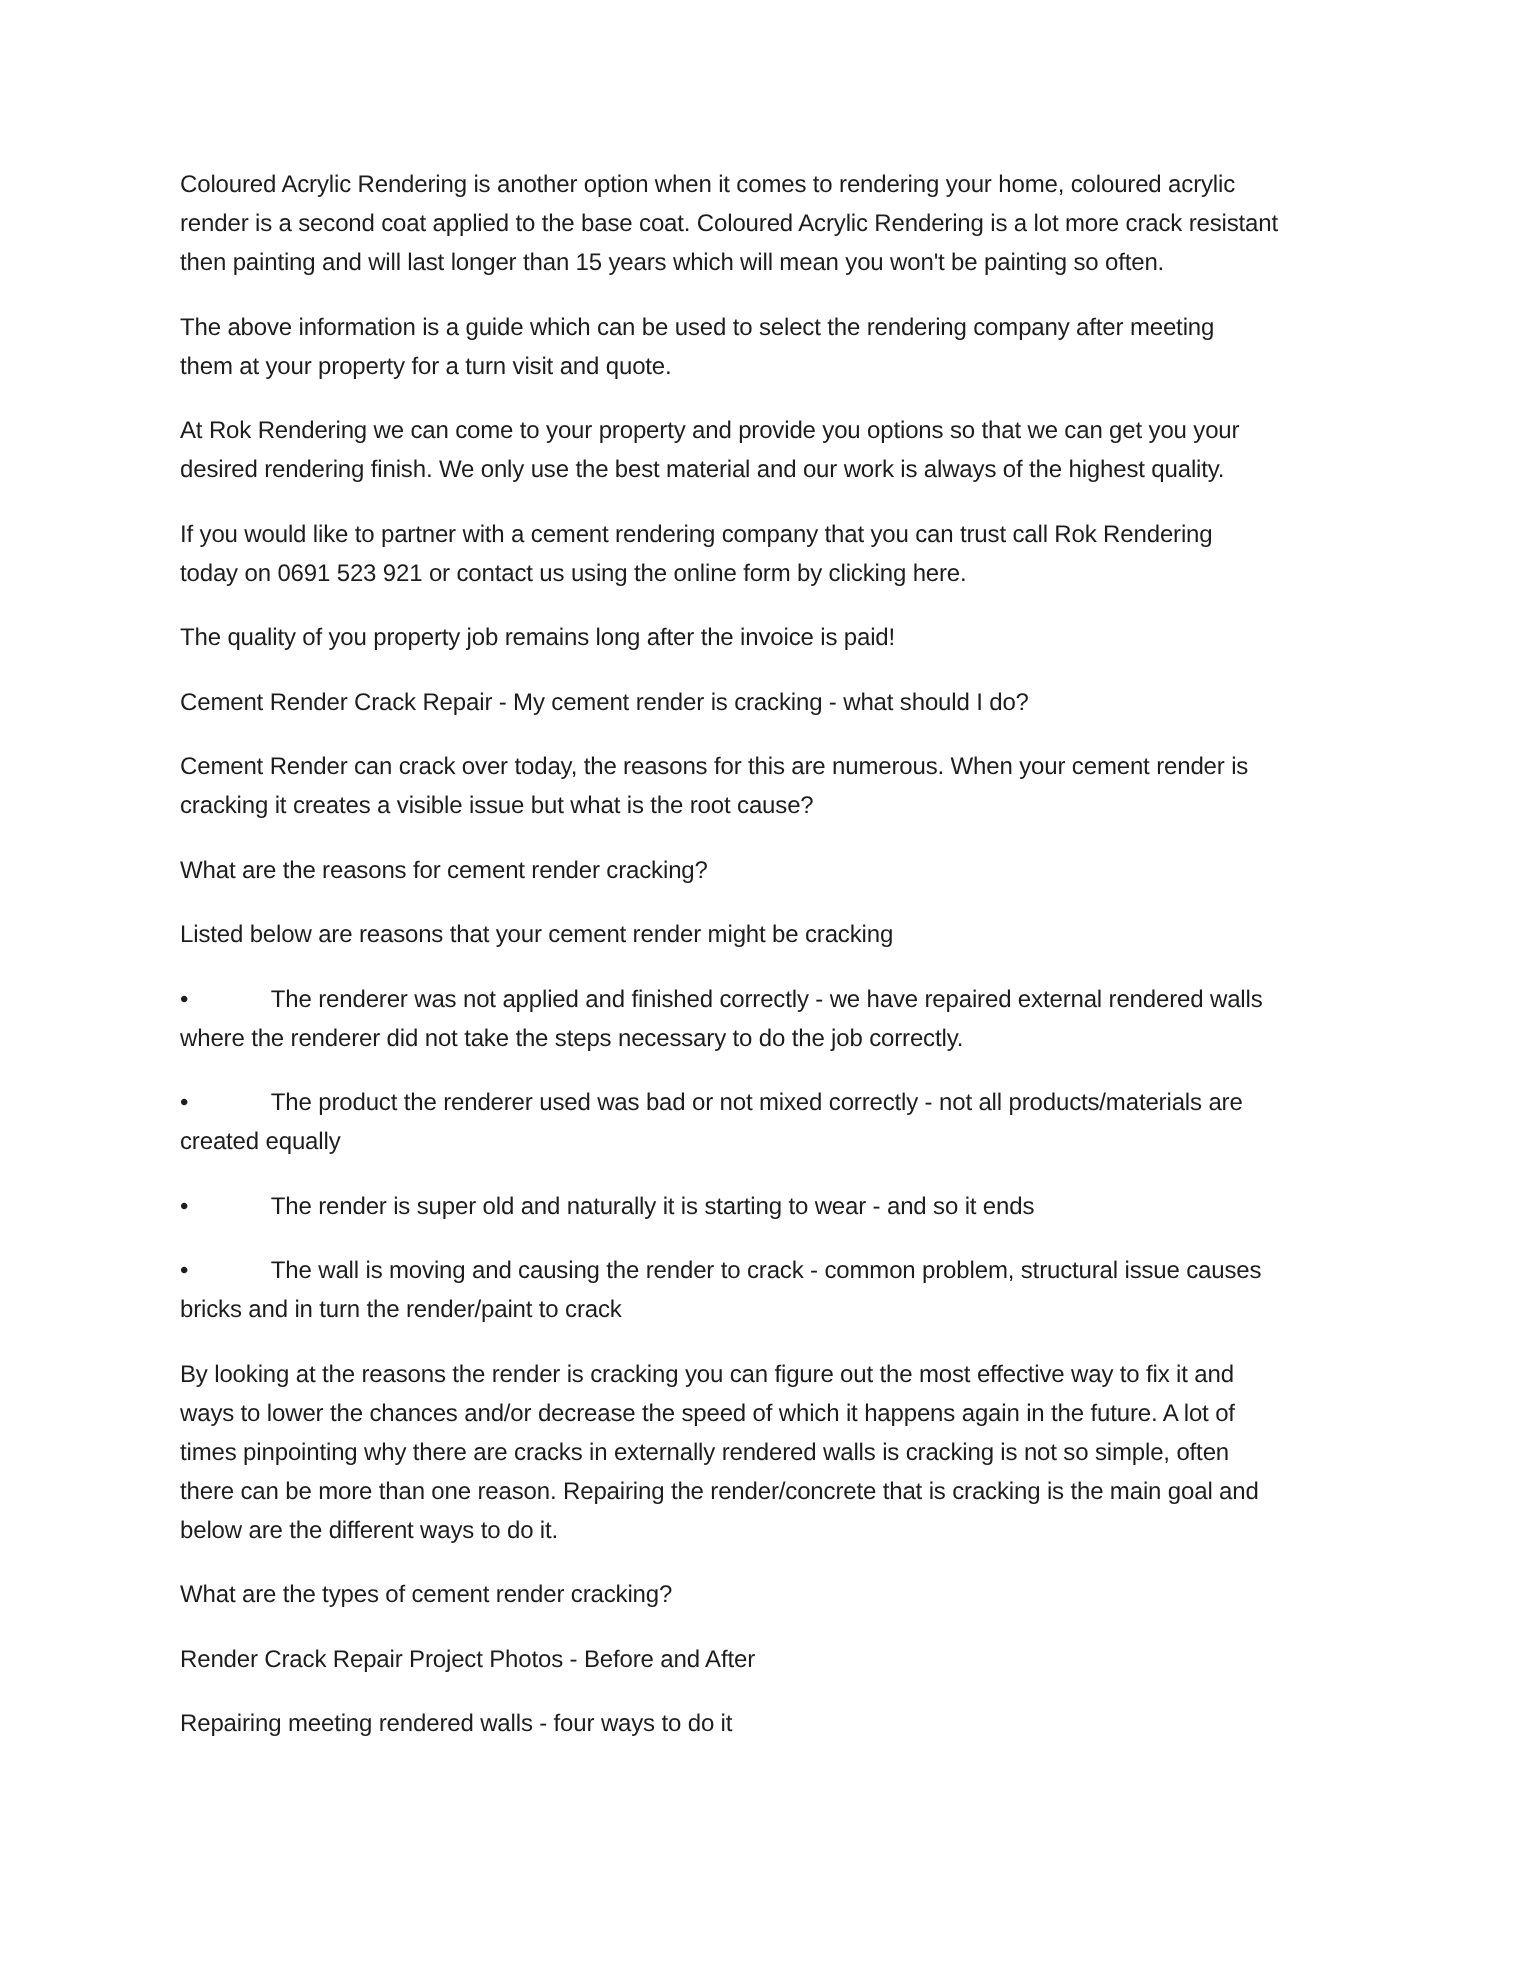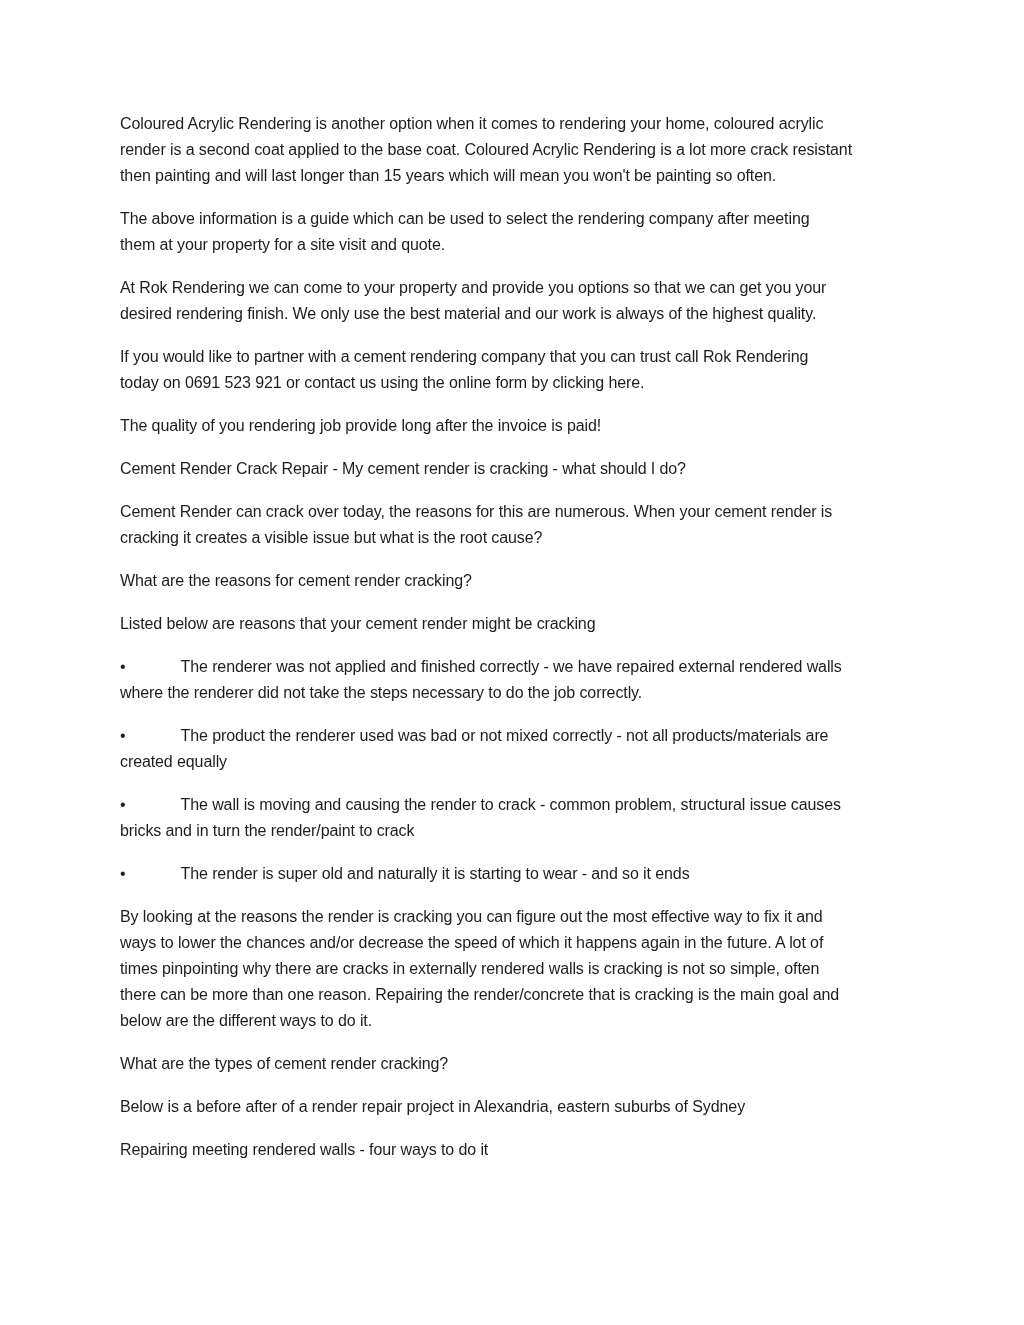--- a/index.html
+++ b/index.html
@@ -35,42 +35,42 @@
 </style>
 </head>
 <body>
 
 <div class="page">
   <div class="content">
     <p class="para">Coloured Acrylic Rendering is another option when it comes to rendering your home, coloured acrylic
 render is a second coat applied to the base coat. Coloured Acrylic Rendering is a lot more crack resistant
 then painting and will last longer than 15 years which will mean you won't be painting so often.</p>
     <p class="para">The above information is a guide which can be used to select the rendering company after meeting
-them at your property for a site visit and quote.</p>
+them at your property for a turn visit and quote.</p>
     <p class="para">At Rok Rendering we can come to your property and provide you options so that we can get you your
 desired rendering finish. We only use the best material and our work is always of the highest quality.</p>
     <p class="para">If you would like to partner with a cement rendering company that you can trust call Rok Rendering
 today on 0691 523 921 or contact us using the online form by clicking here.</p>
-    <p class="para">The quality of you rendering job provide long after the invoice is paid!</p>
+    <p class="para">The quality of you property job remains long after the invoice is paid!</p>
     <p class="para">Cement Render Crack Repair - My cement render is cracking - what should I do?</p>
     <p class="para">Cement Render can crack over today, the reasons for this are numerous. When your cement render is
 cracking it creates a visible issue but what is the root cause?</p>
     <p class="para">What are the reasons for cement render cracking?</p>
     <p class="para">Listed below are reasons that your cement render might be cracking</p>
 
     <p class="para bullet"><span class="glyph">•</span><span class="tab"></span><span>The renderer was not applied and finished correctly - we have repaired external rendered walls
 where the renderer did not take the steps necessary to do the job correctly.</span></p>
     <p class="para bullet"><span class="glyph">•</span><span class="tab"></span><span>The product the renderer used was bad or not mixed correctly - not all products/materials are
 created equally</span></p>
+    <p class="para bullet"><span class="glyph">•</span><span class="tab"></span><span>The render is super old and naturally it is starting to wear - and so it ends</span></p>
     <p class="para bullet"><span class="glyph">•</span><span class="tab"></span><span>The wall is moving and causing the render to crack - common problem, structural issue causes
 bricks and in turn the render/paint to crack</span></p>
-    <p class="para bullet"><span class="glyph">•</span><span class="tab"></span><span>The render is super old and naturally it is starting to wear - and so it ends</span></p>
 
     <p class="para">By looking at the reasons the render is cracking you can figure out the most effective way to fix it and
 ways to lower the chances and/or decrease the speed of which it happens again in the future. A lot of
 times pinpointing why there are cracks in externally rendered walls is cracking is not so simple, often
 there can be more than one reason. Repairing the render/concrete that is cracking is the main goal and
 below are the different ways to do it.</p>
     <p class="para">What are the types of cement render cracking?</p>
-    <p class="para">Below is a before after of a render repair project in Alexandria, eastern suburbs of Sydney</p>
+    <p class="para">Render Crack Repair Project Photos - Before and After</p>
     <p class="para">Repairing meeting rendered walls - four ways to do it</p>
   </div>
 </div>
 
 </body></html>

